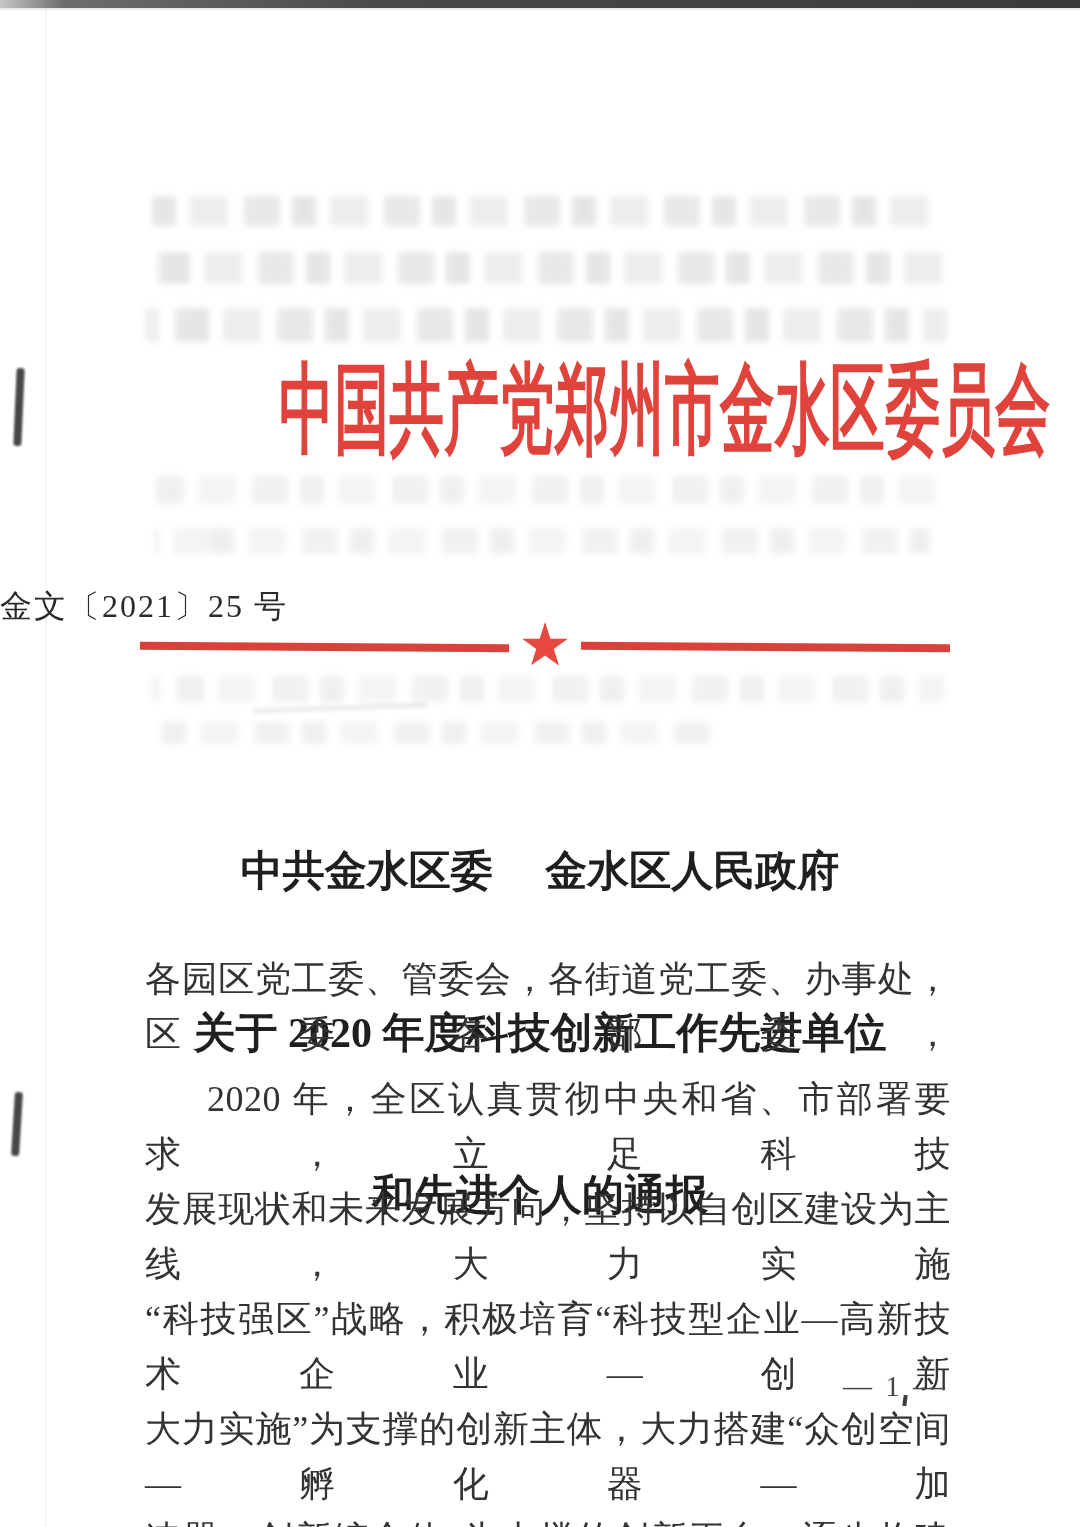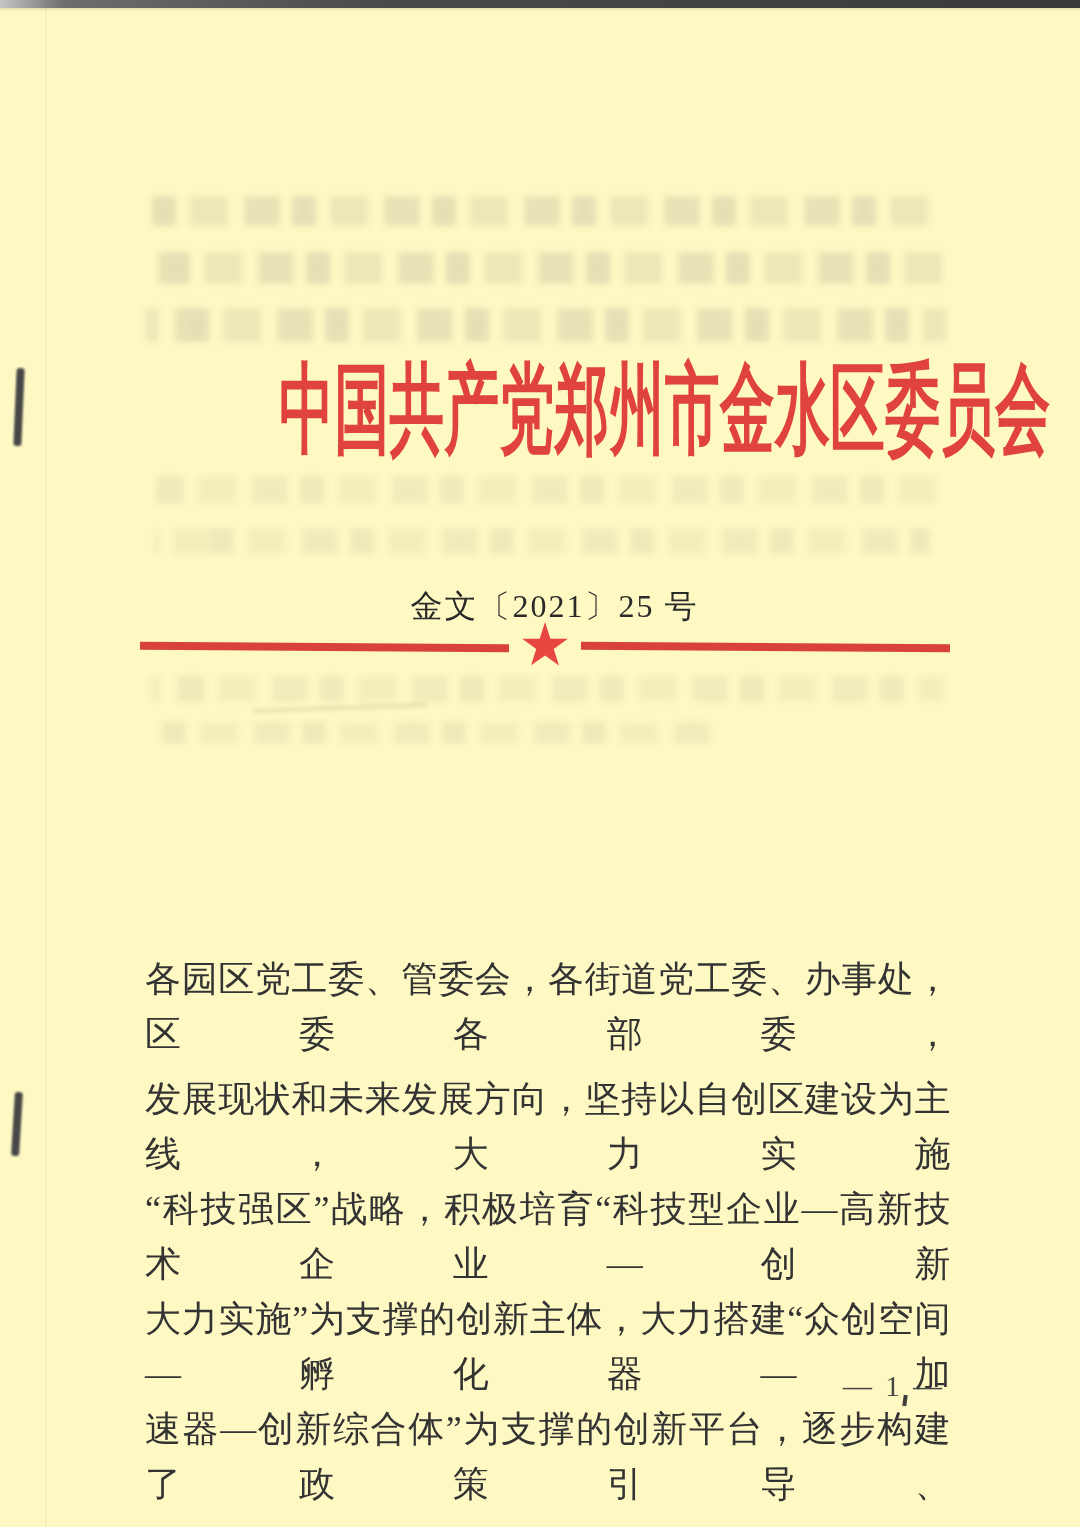--- a/index.html
+++ b/index.html
@@ -5,21 +5,21 @@
   html, body {
     margin: 0;
     padding: 0;
     background: #e9e9e9;
   }
   .page {
     position: relative;
     width: 1080px;
     height: 1527px;
     margin: 0 auto;
-    background: #fef9c3;
+    background: #ffffff;
     overflow: hidden;
     font-family: "Liberation Serif", serif;
   }
   
   .scan-edge-top {
     position: absolute;
     top: 0; left: 0; right: 0;
     height: 8px;
     background: linear-gradient(to right, #c6c6c6 0%, #6d6d6d 6%, #4a4a4a 35%, #3a3a3a 100%);
   }
@@ -94,25 +94,24 @@
     white-space: nowrap;
     transform: scale(0.58, 1.05);
     transform-origin: center top;
     letter-spacing: 1px;
   }
   
   .doc-number {
     position: absolute;
     top: 585px;
     left: 0; right: 0;
-    text-align: center;
+    text-align: left;
     font-size: 32px;
     color: #2a2a2a;
     letter-spacing: 2px;
-    padding-left: 29px;
   }
   
   .red-rule {
     position: absolute;
     top: 621px;
     left: 140px;
     width: 810px;
     height: 52px;
     display: flex;
     align-items: center;
@@ -199,26 +198,32 @@
   </div>
 
   <div class="doc-number">金文〔2021〕25 号</div>
 
   <div class="red-rule">
     <div class="line left"></div>
     <div class="star">★</div>
     <div class="line right"></div>
   </div>
 
+  <div class="main-title">
+    <div>中共金水区委　 金水区人民政府</div>
+    <div>关于 2020 年度科技创新工作先进单位</div>
+    <div>和先进个人的通报</div>
+  </div>
 
   <div class="salutation">
     <div class="line-just">各园区党工委、管委会，各街道党工委、办事处，区委各部委，</div>
   </div>
 
   <div class="body-para">
+    <div class="line-just indent">2020 年，全区认真贯彻中央和省、市部署要求，立足科技</div>
     <div class="line-just">发展现状和未来发展方向，坚持以自创区建设为主线，大力实施</div>
     <div class="line-just">“科技强区”战略，积极培育“科技型企业—高新技术企业—创新</div>
     <div class="line-just">大力实施”为支撑的创新主体，大力搭建“众创空间—孵化器—加</div>
     <div class="line-just">速器—创新综合体”为支撑的创新平台，逐步构建了政策引导、</div>
   </div>
 
   <div class="page-number">— 1 —</div>
 
 </div>
 

